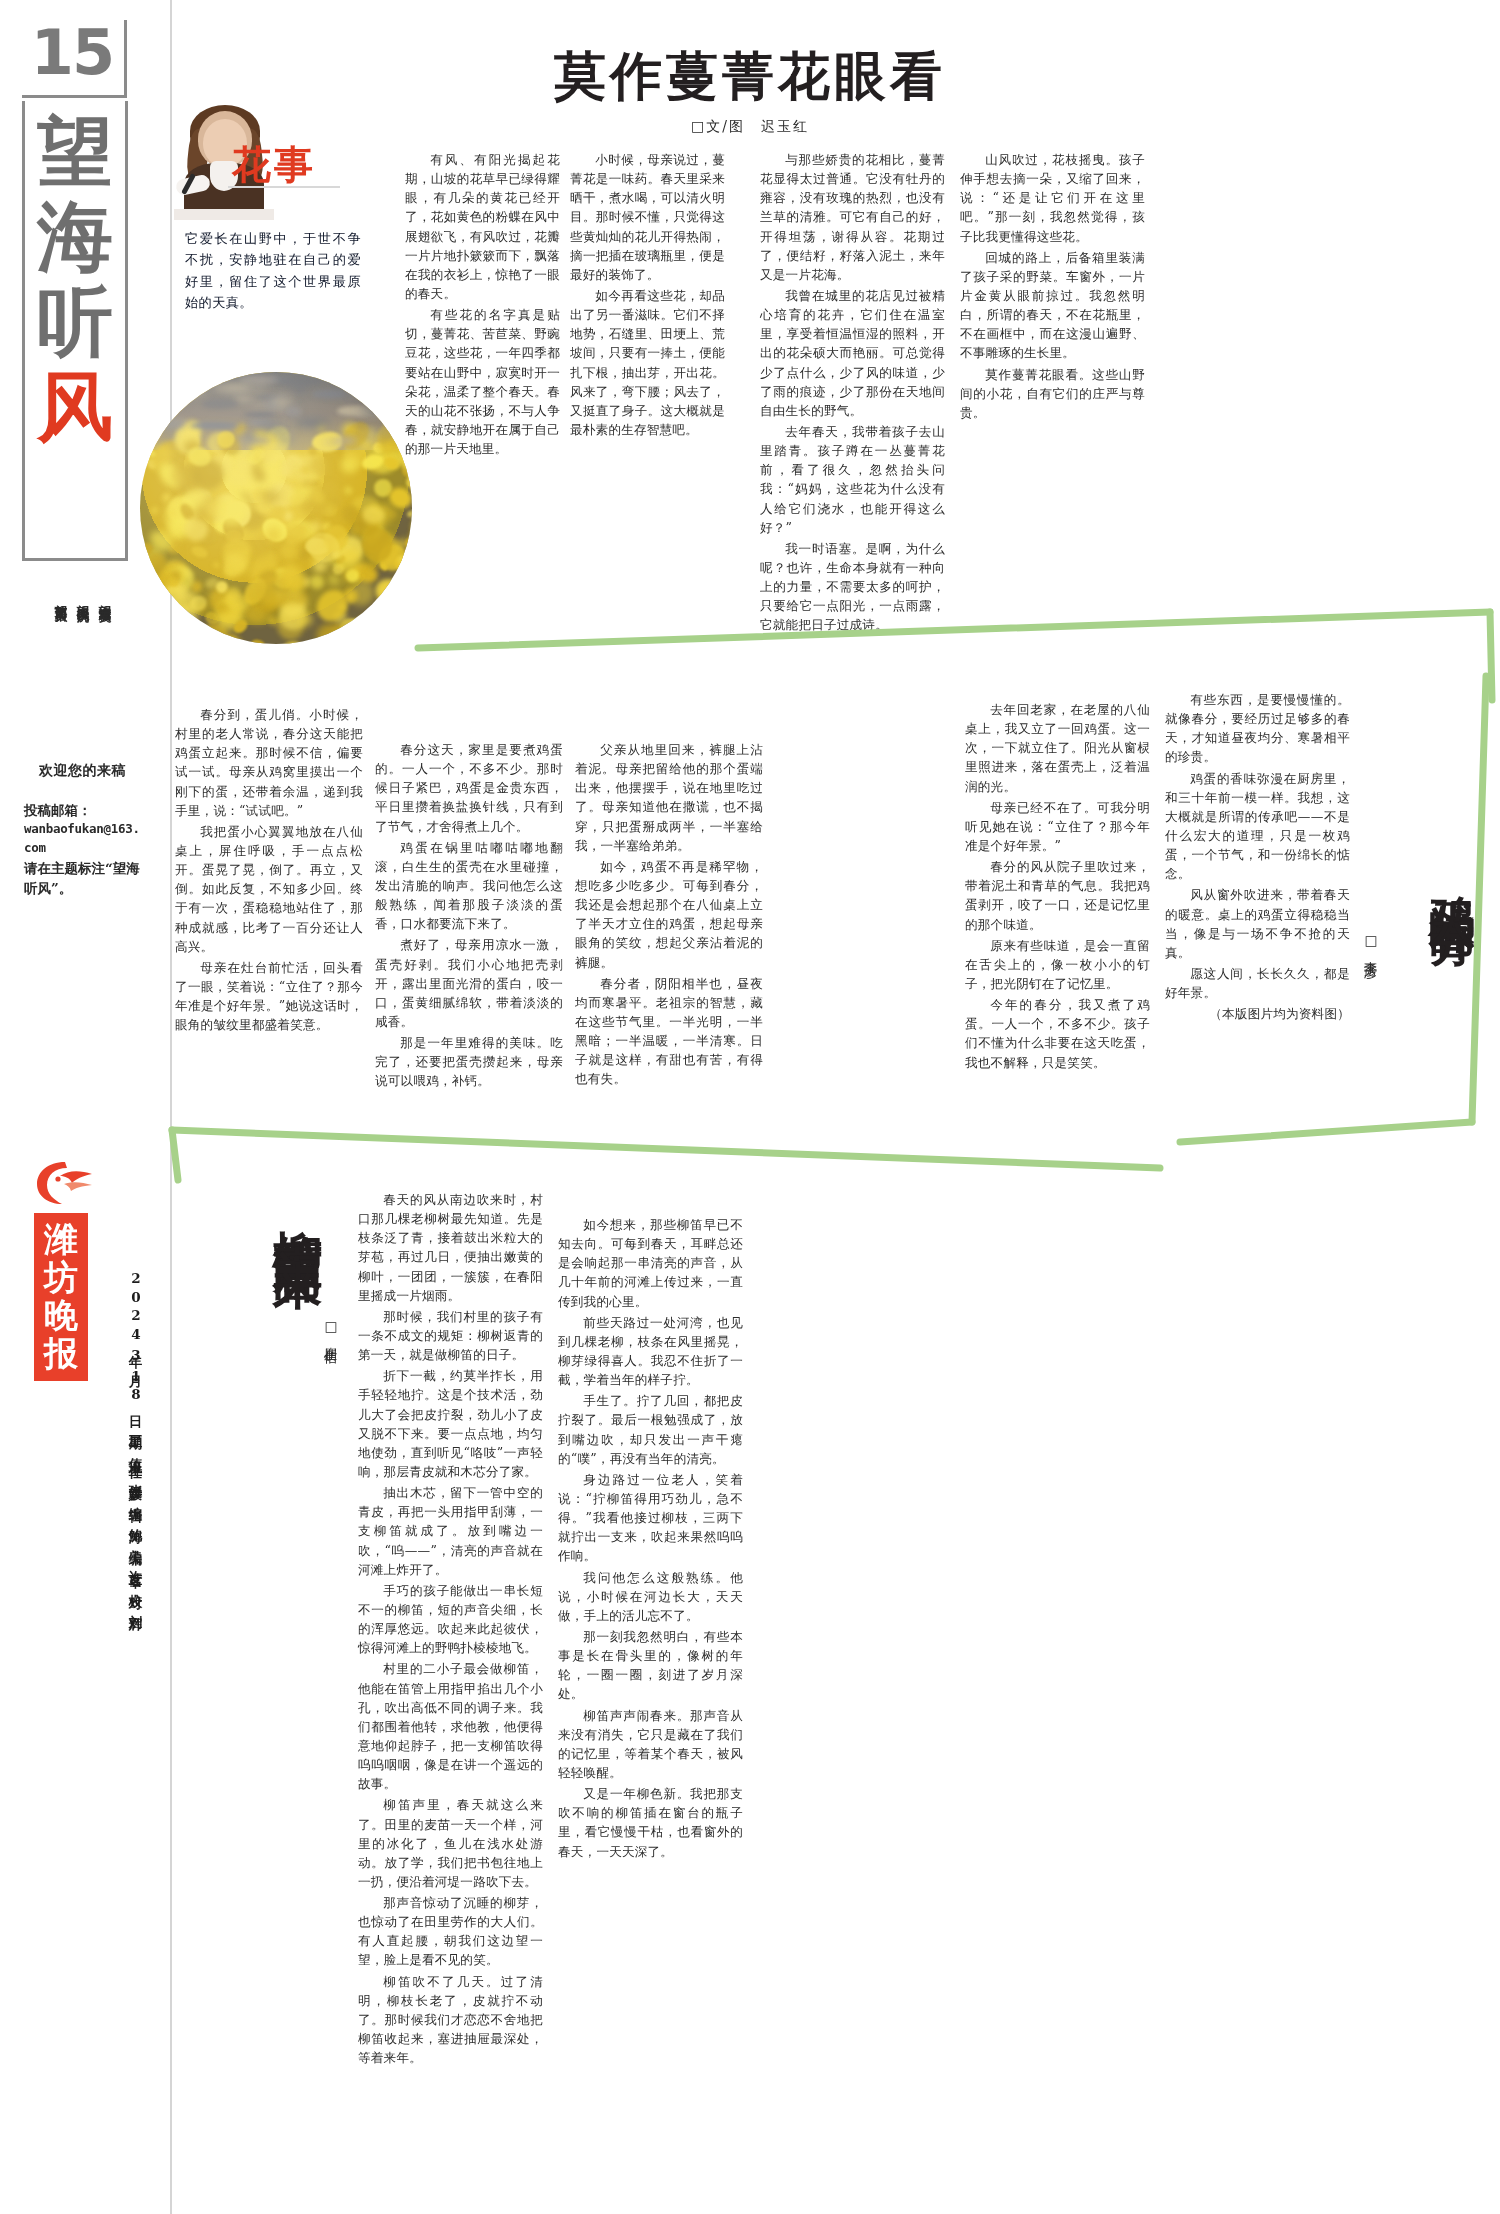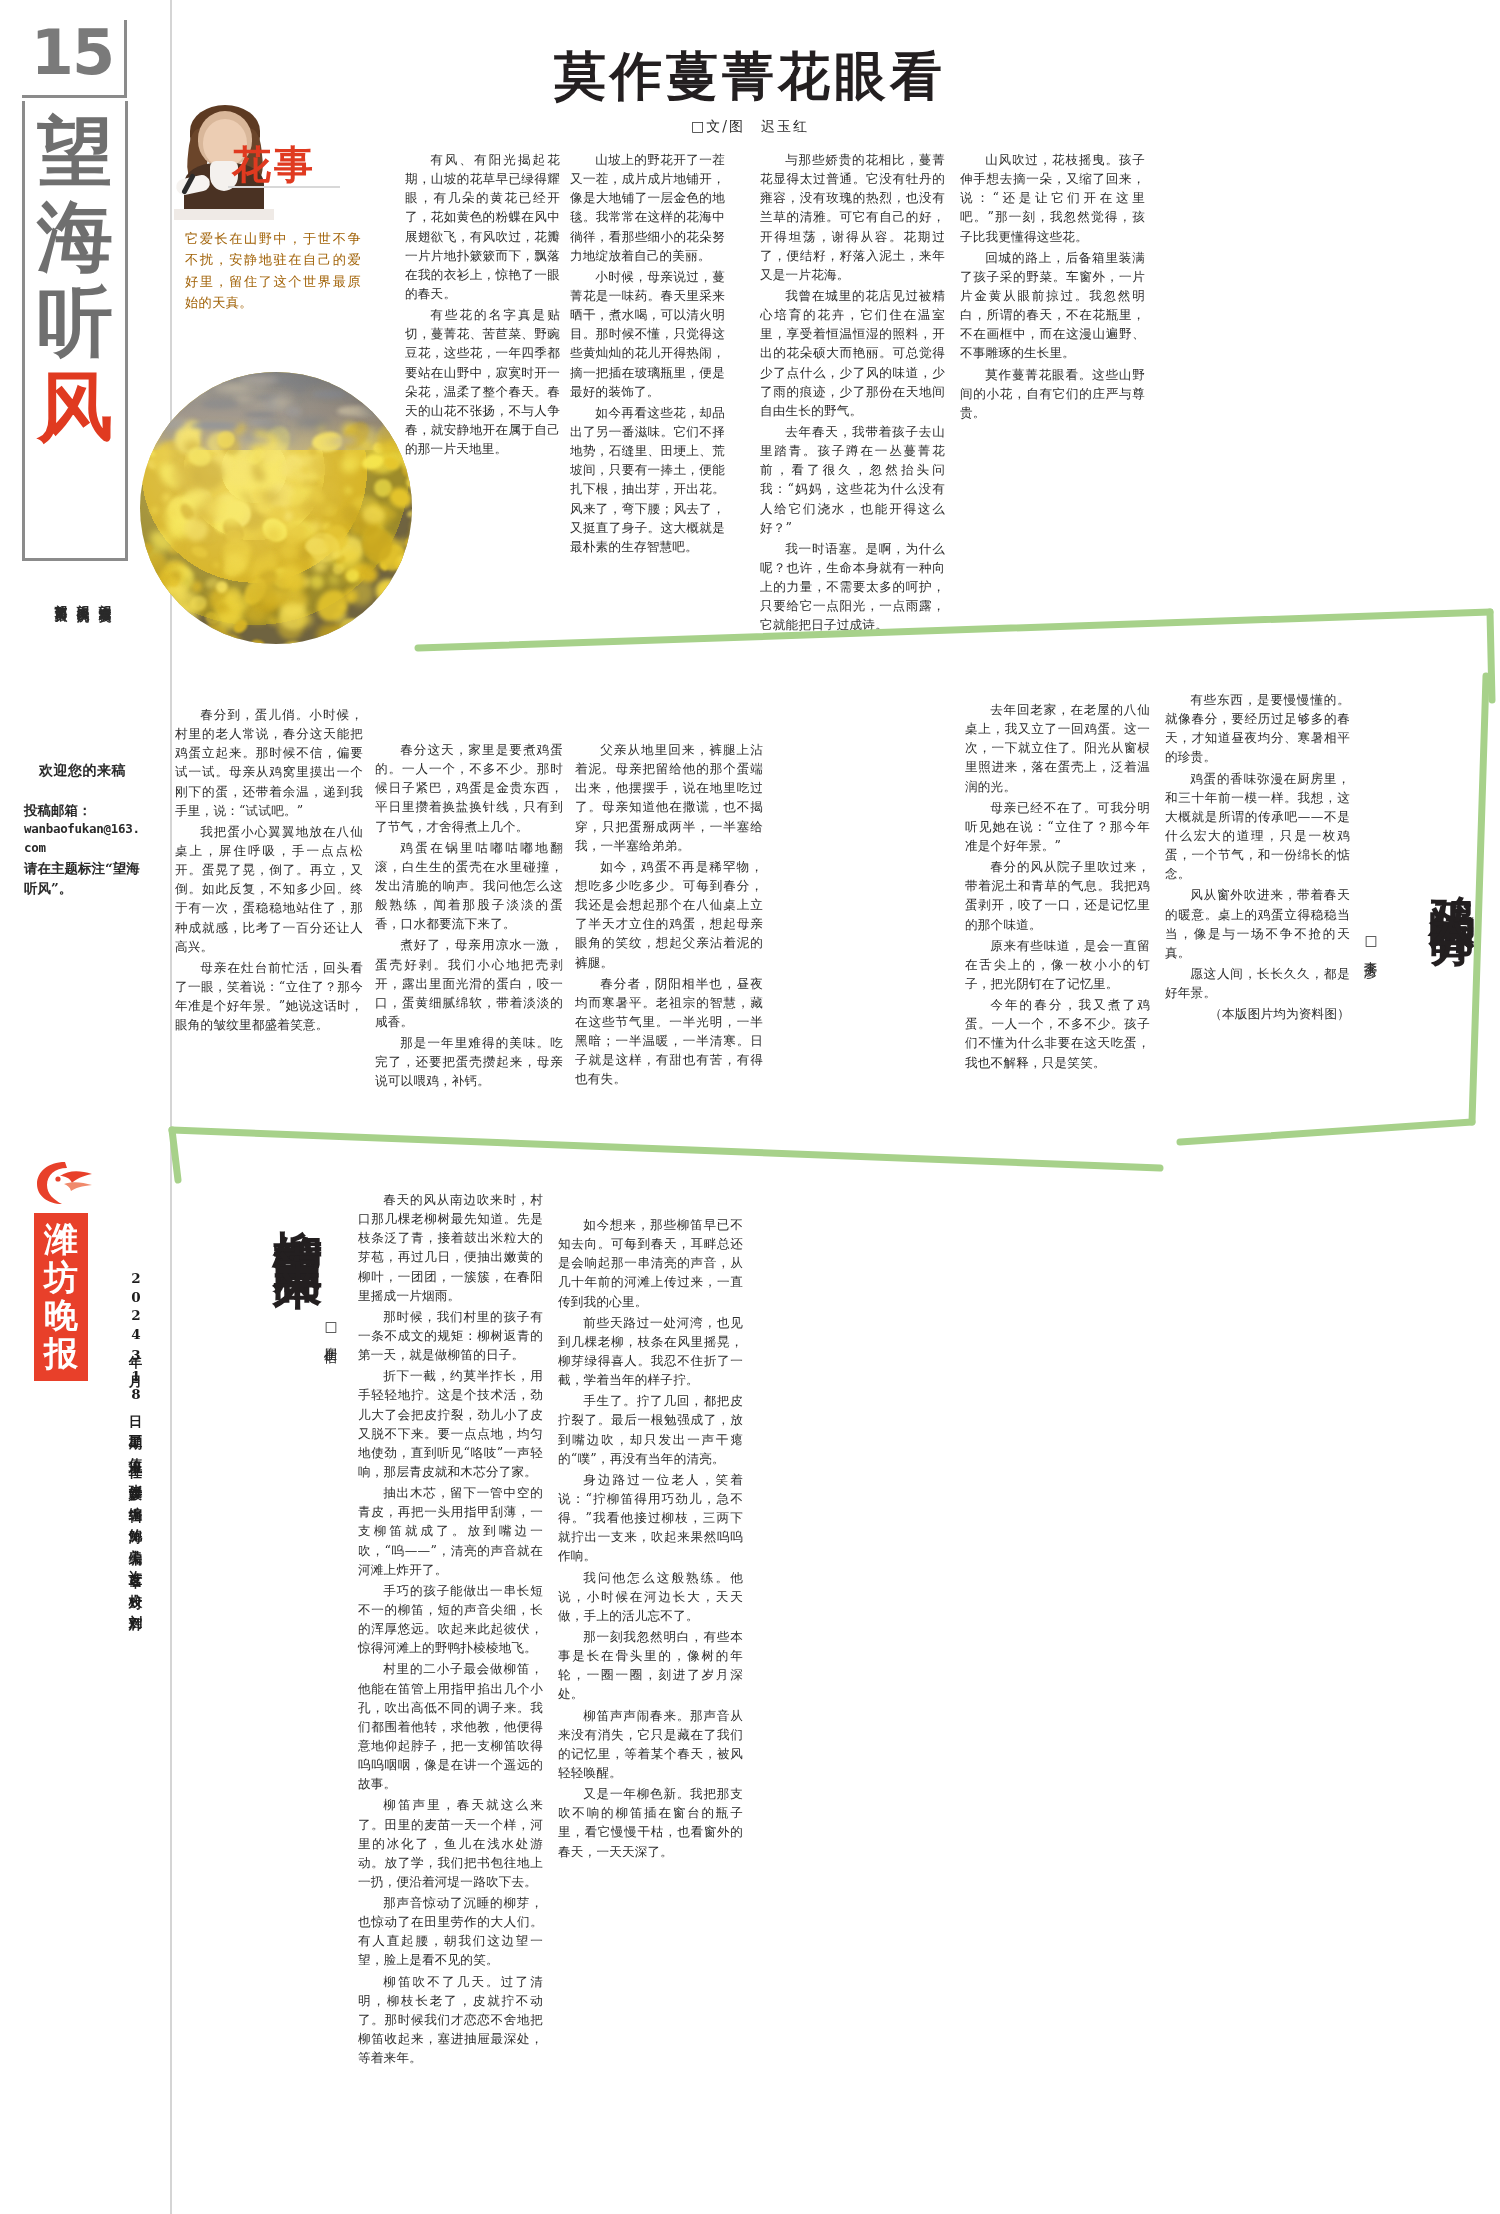--- a/index.html
+++ b/index.html
@@ -104,21 +104,21 @@
 
   .colmark {
     position:absolute; left:232px; top:138px;
     font-size:39px; font-weight:700; color:#e03a20;
     font-family:"DejaVu Serif","Liberation Serif",serif; letter-spacing:3px;
   }
   .colmark-rule { position:absolute; left:228px; top:186px; width:112px; height:2px; background:#d8d8d8; }
 
   .quote {
     position:absolute; left:185px; top:228px; width:176px;
-    font-size:13.2px; line-height:1.62; color:#a16207; text-align:justify;
+    font-size:13.2px; line-height:1.62; color:#0f172a; text-align:justify;
     font-family:"DejaVu Serif","Liberation Serif",serif; letter-spacing:0.4px;
   }
 
   .flowerpic {
     position:absolute; left:140px; top:372px; width:272px; height:272px;
     border-radius:50%; overflow:hidden;
     background:radial-gradient(circle at 42% 36%, #f6e24a 0 14%, #e8c92f 14% 30%, #d6b21f 30% 48%, #9d8b2a 48% 66%, #6f6340 66% 100%);
   }
   .fp-blur { position:absolute; inset:0; }
   .fp-blur i {
@@ -559,21 +559,20 @@
         <i style="width: 31.9213px; height: 5.40651px; left: 38.3231%; top: 14.5598%; background: rgb(109, 111, 116); opacity: 0.81; filter: blur(2.2px);"></i>
       </div>
     <div class="fp-shine"></div>
   </div>
 
   <div class="tcol" id="a1c1" style="left:405px; top:150px; width:155px; height:500px;">
       <p>有风、有阳光揭起花期，山坡的花草早已绿得耀眼，有几朵的黄花已经开了，花如黄色的粉蝶在风中展翅欲飞，有风吹过，花瓣一片片地扑簌簌而下，飘落在我的衣衫上，惊艳了一眼的春天。</p>
       <p>有些花的名字真是贴切，蔓菁花、苦苣菜、野豌豆花，这些花，一年四季都要站在山野中，寂寞时开一朵花，温柔了整个春天。春天的山花不张扬，不与人争春，就安静地开在属于自己的那一片天地里。</p>
     </div>
   <div class="tcol" id="a1c2" style="left:570px; top:150px; width:155px; height:515px;">
-      <p>山坡上的野花开了一茬又一茬，成片成片地铺开，像是大地铺了一层金色的地毯。我常常在这样的花海中徜徉，看那些细小的花朵努力地绽放着自己的美丽。</p>
       <p>小时候，母亲说过，蔓菁花是一味药。春天里采来晒干，煮水喝，可以清火明目。那时候不懂，只觉得这些黄灿灿的花儿开得热闹，摘一把插在玻璃瓶里，便是最好的装饰了。</p>
       <p>如今再看这些花，却品出了另一番滋味。它们不择地势，石缝里、田埂上、荒坡间，只要有一捧土，便能扎下根，抽出芽，开出花。风来了，弯下腰；风去了，又挺直了身子。这大概就是最朴素的生存智慧吧。</p>
     </div>
 
   <div class="a2-title">鸡蛋味的春分</div>
   <div class="a2-byline">□李秀彦</div>
 
   <div class="tcol" id="a2c1" style="left:175px; top:705px; width:188px; height:420px;">
       <p>春分到，蛋儿俏。小时候，村里的老人常说，春分这天能把鸡蛋立起来。那时候不信，偏要试一试。母亲从鸡窝里摸出一个刚下的蛋，还带着余温，递到我手里，说：“试试吧。”</p>
       <p>我把蛋小心翼翼地放在八仙桌上，屏住呼吸，手一点点松开。蛋晃了晃，倒了。再立，又倒。如此反复，不知多少回。终于有一次，蛋稳稳地站住了，那种成就感，比考了一百分还让人高兴。</p>

